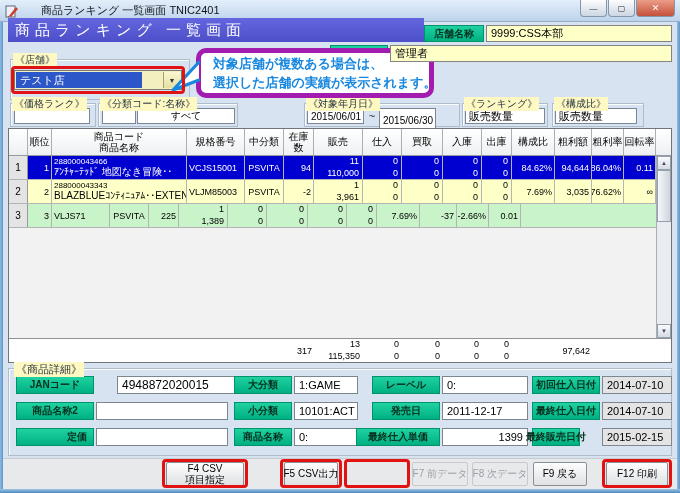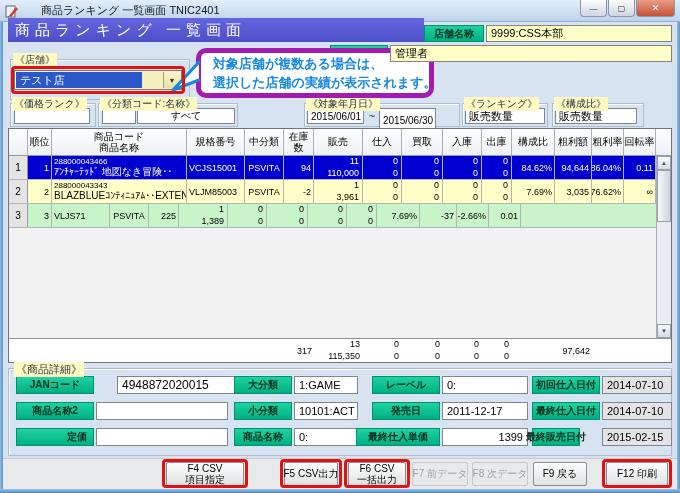--- a/index.html
+++ b/index.html
@@ -367,24 +367,20 @@
   <div class="dfield gray" style="left:602px;top:402px;width:70px;">2014-07-10</div>
   <div class="dlabel" style="left:532px;top:428px;width:48px;">最終販売日付</div>
   <div class="dfield gray" style="left:602px;top:428px;width:70px;">2015-02-15</div>
 
   <div class="fstrip"></div>
   <div class="fbtn" style="left:166px;width:78px;">
     <div>F4 CSV</div>
     <div>項目指定</div>
   </div>
   <div class="fbtn" style="left:284px;width:54px;">F5 CSV出力</div>
-  <div class="fbtn" style="left:348px;width:58px;">
-    <div>F6 CSV</div>
-    <div>一括出力</div>
-  </div>
   <div class="fbtn disabled" style="left:412px;width:56px;">F7 前データ</div>
   <div class="fbtn disabled" style="left:472px;width:56px;">F8 次データ</div>
   <div class="fbtn" style="left:533px;width:54px;">F9 戻る</div>
   <div class="fbtn" style="left:606px;width:62px;">F12 印刷</div>
 
   <div class="redbox" style="left:162px;top:459px;width:86px;height:29px;"></div>
   <div class="redbox" style="left:280px;top:459px;width:62px;height:29px;"></div>
   <div class="redbox" style="left:344px;top:459px;width:66px;height:29px;"></div>
   <div class="redbox" style="left:602px;top:459px;width:70px;height:29px;"></div>
 

